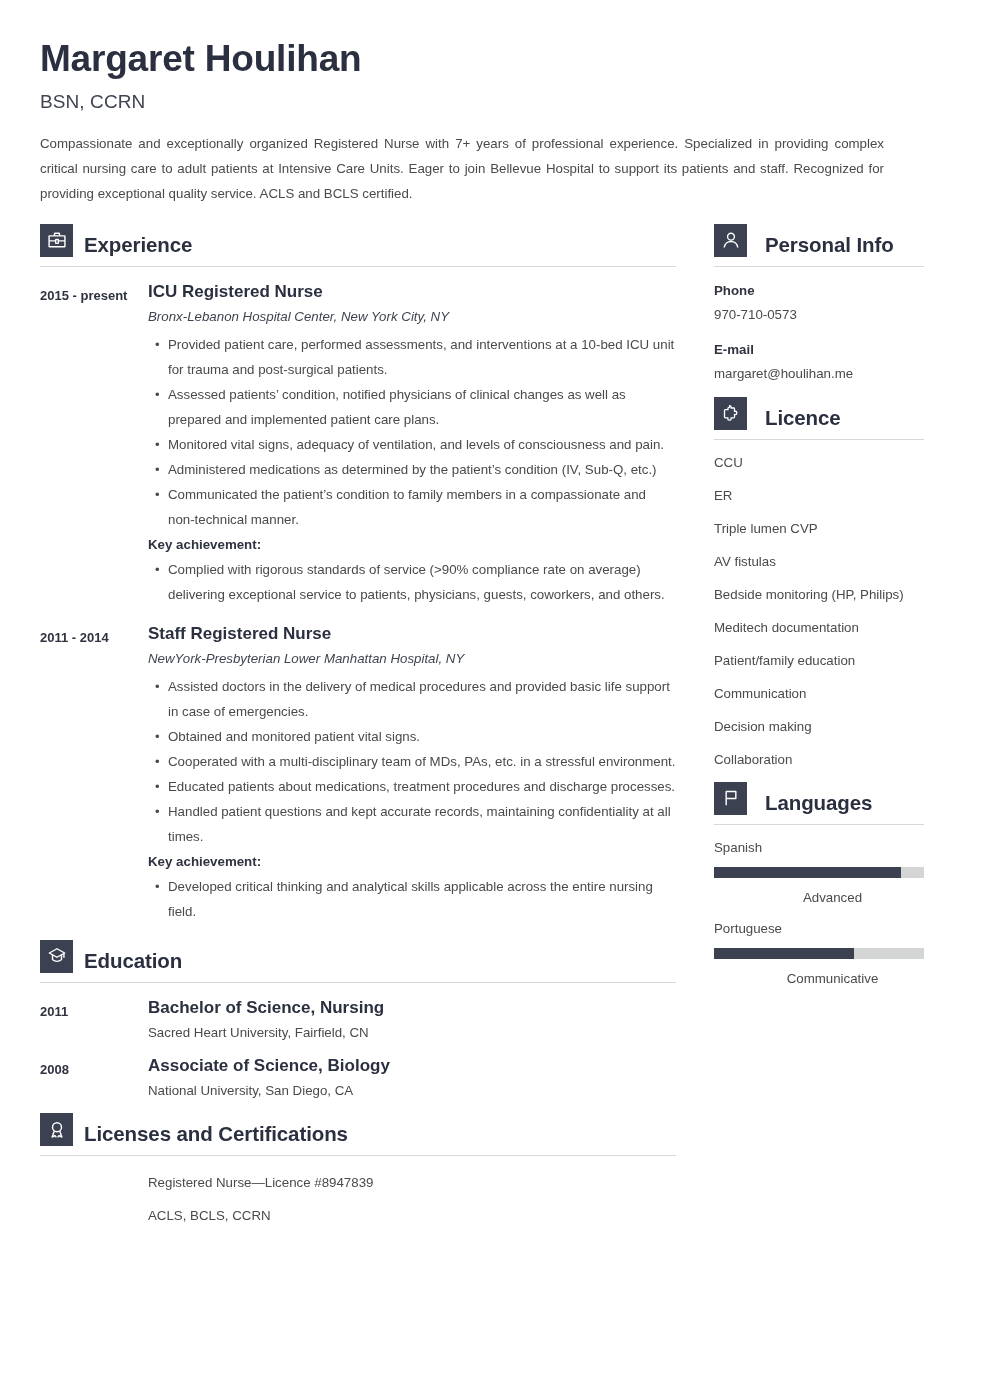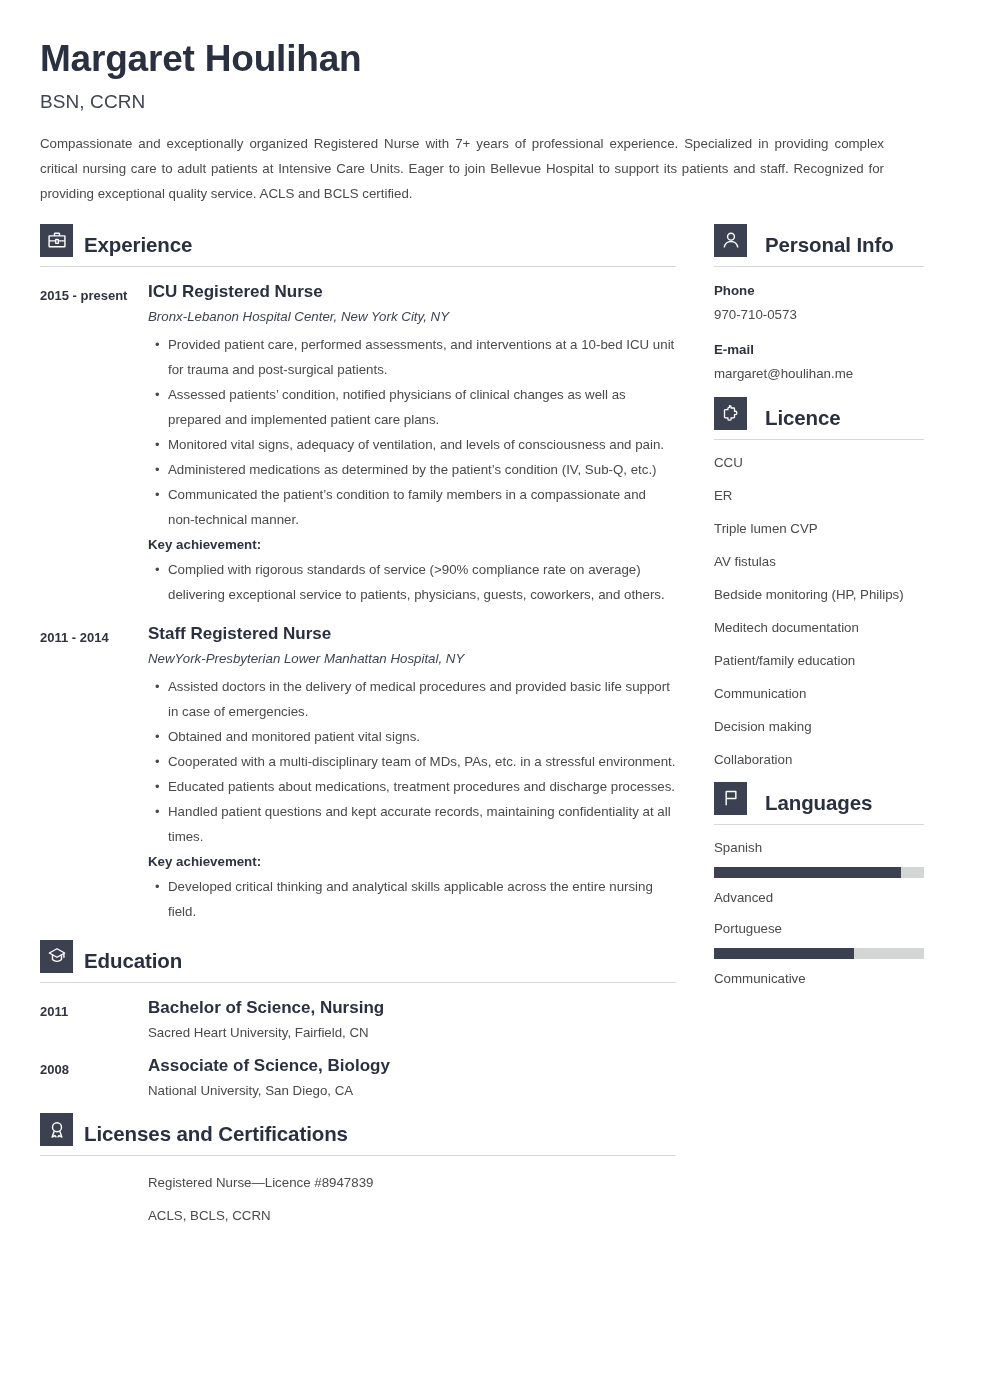--- a/index.html
+++ b/index.html
@@ -210,21 +210,21 @@
     position: relative;
     overflow: hidden;
   }
   .lang-fill {
     height: 100%;
     background: #3b4150;
   }
   .lang-level {
     font-size: 13.3px;
     color: #4a4a4a;
-    text-align: left;
+    text-align: center;
     line-height: 21px;
     margin-top: 9px;
   }
 </style>
 </head>
 <body>
 
 <div class="page">
 
   <div class="header">

